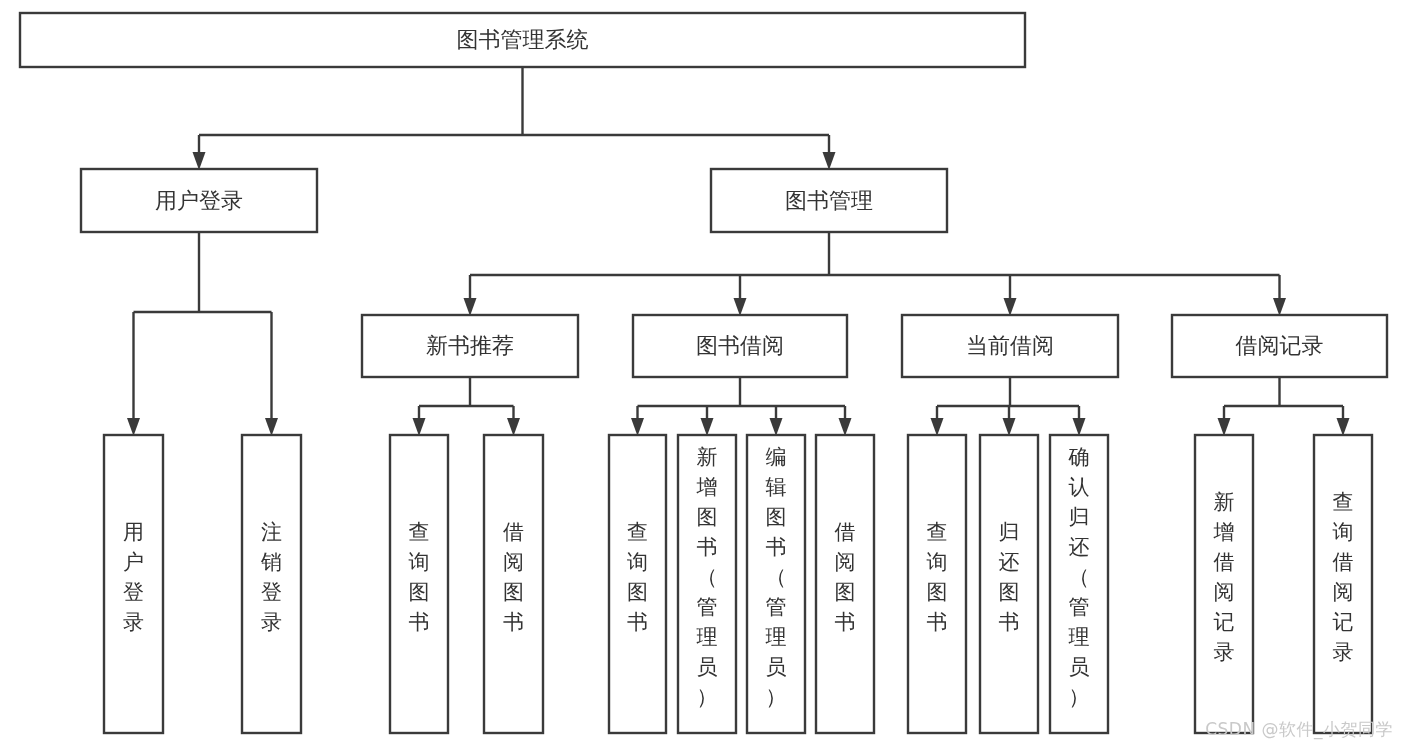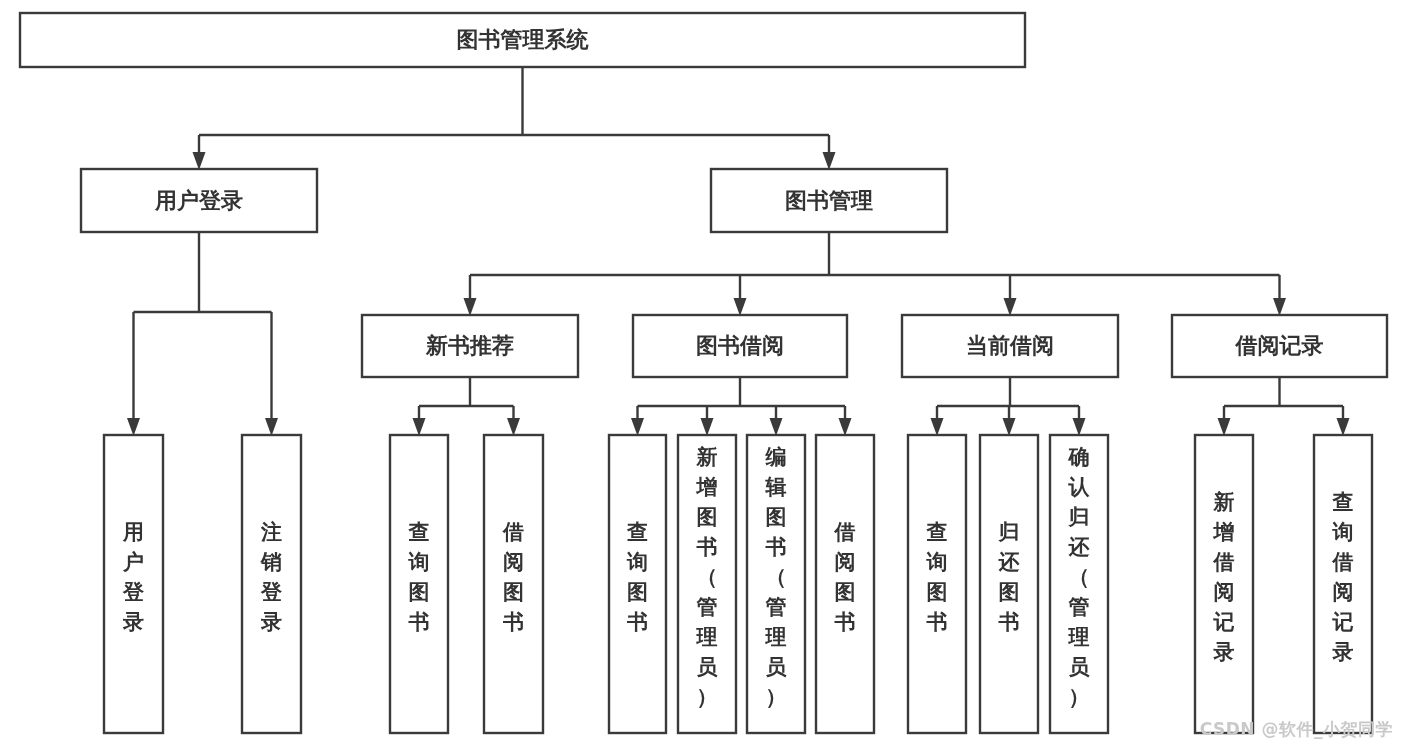--- a/index.html
+++ b/index.html
@@ -12,21 +12,20 @@
     width: 1405px;
     height: 747px;
     overflow: hidden;
     font-family: "DejaVu Sans", "Liberation Sans", sans-serif;
   }
   #diagram-root {
     position: relative;
     width: 1405px;
     height: 747px;
     background: #ffffff;
-    font-weight: bold;
   }
   svg#tree-svg {
     position: absolute;
     left: 0;
     top: 0;
     width: 1405px;
     height: 747px;
     display: block;
   }
   .node-box {

